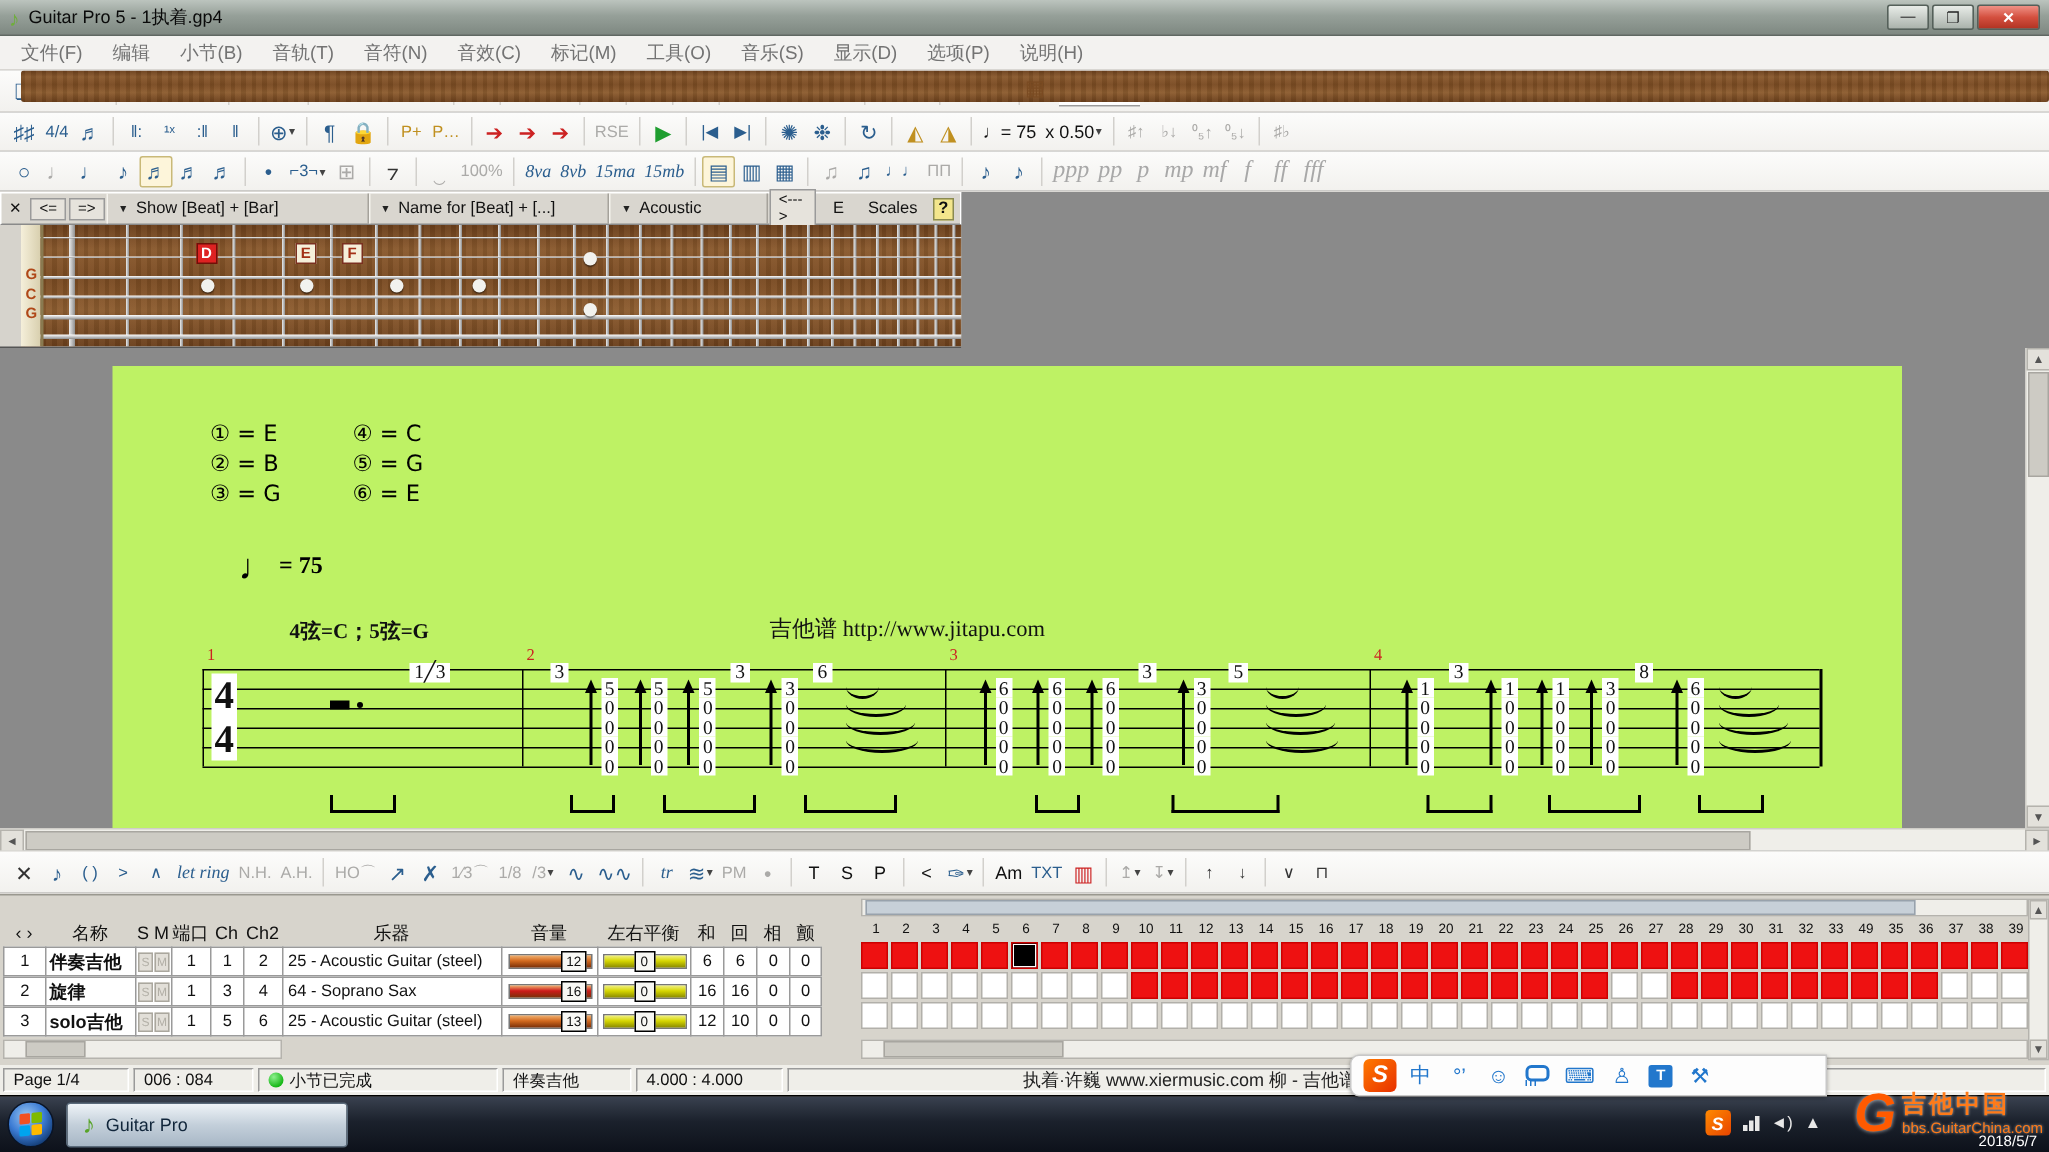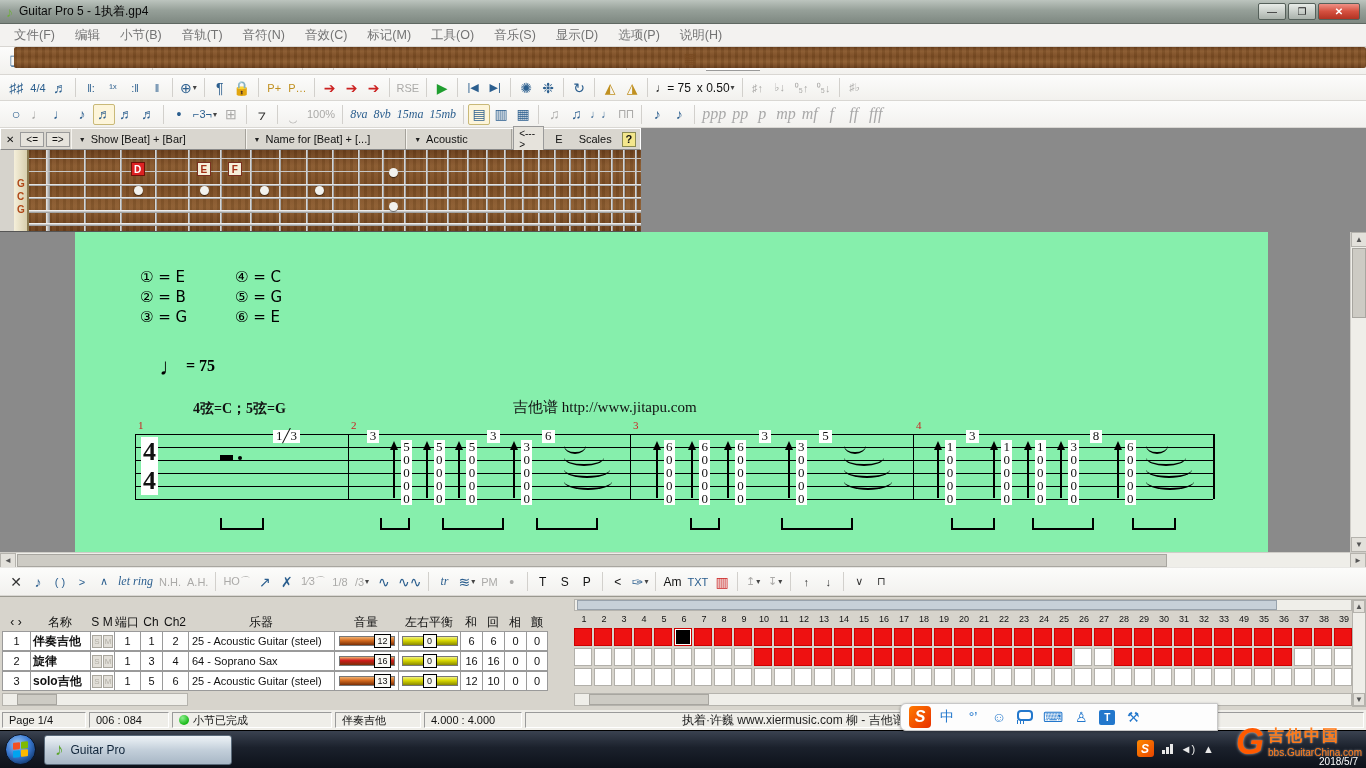--- a/index.html
+++ b/index.html
@@ -45,21 +45,21 @@
   .nutstrip{position:absolute;left:14px;top:0;width:15px;height:100%;background:linear-gradient(90deg,#f5efda,#d8cfae);border-right:2px solid #8a7a50;z-index:3}
   .slabel{position:absolute;left:17px;font-size:10px;font-weight:bold;color:#b04818;z-index:4}
   .fret{position:absolute;top:0;width:2px;height:100%;background:linear-gradient(90deg,#ececec,#8f8f8f);z-index:1}
   .gstring{position:absolute;left:14px;right:0;z-index:2;background:linear-gradient(#ffffff,#8f8f8f)}
   .fdot{position:absolute;width:9px;height:9px;border-radius:50%;background:#f2f2ee;box-shadow:0 1px 1px rgba(0,0,0,.5);z-index:2}
   .nmark{position:absolute;width:14px;height:14px;display:flex;align-items:center;justify-content:center;font-size:10px;font-weight:bold;z-index:5;border:1px solid #7a3020;background:#f5efda;color:#a33016}
   .nmark.acc{background:#dd2222;color:#fff;border-color:#701008}
   .grayfill{position:absolute;left:641px;top:128px;width:725px;height:104px;background:#8a8a8a}
   
   .scoreregion{position:absolute;left:0;top:232px;width:100%;height:320px;background:#8a8a8a}
-  .page{position:absolute;left:75px;top:0;width:1193px;height:320px;background:#86efac}
+  .page{position:absolute;left:75px;top:12px;width:1193px;height:320px;background:#bef264}
   .tuning{position:absolute;left:65px;top:36px;font-family:"DejaVu Sans",sans-serif;font-size:15px;color:#000}
   .tuning .trow{display:grid;grid-template-columns:95px auto;height:20px}
   .tempo{position:absolute;left:84px;top:122px;font-family:"Liberation Serif",serif;font-weight:bold;color:#000}
   .tempo .nq{font-size:24px}
   .tempo .tt{font-size:16px;vertical-align:4px}
   .capotext{position:absolute;left:118px;top:168px;font-family:"Liberation Serif",serif;font-weight:bold;font-size:14px}
   .sitetext{position:absolute;left:438px;top:166px;font-family:"Liberation Serif",serif;font-size:15px}
   .staff{position:absolute;left:60px;top:202px;width:1078px;height:65px}
   .sline{position:absolute;left:0;width:100%;height:1px;background:#000}
   .measure{position:absolute;top:0;height:65px;border-left:1px solid #000}

